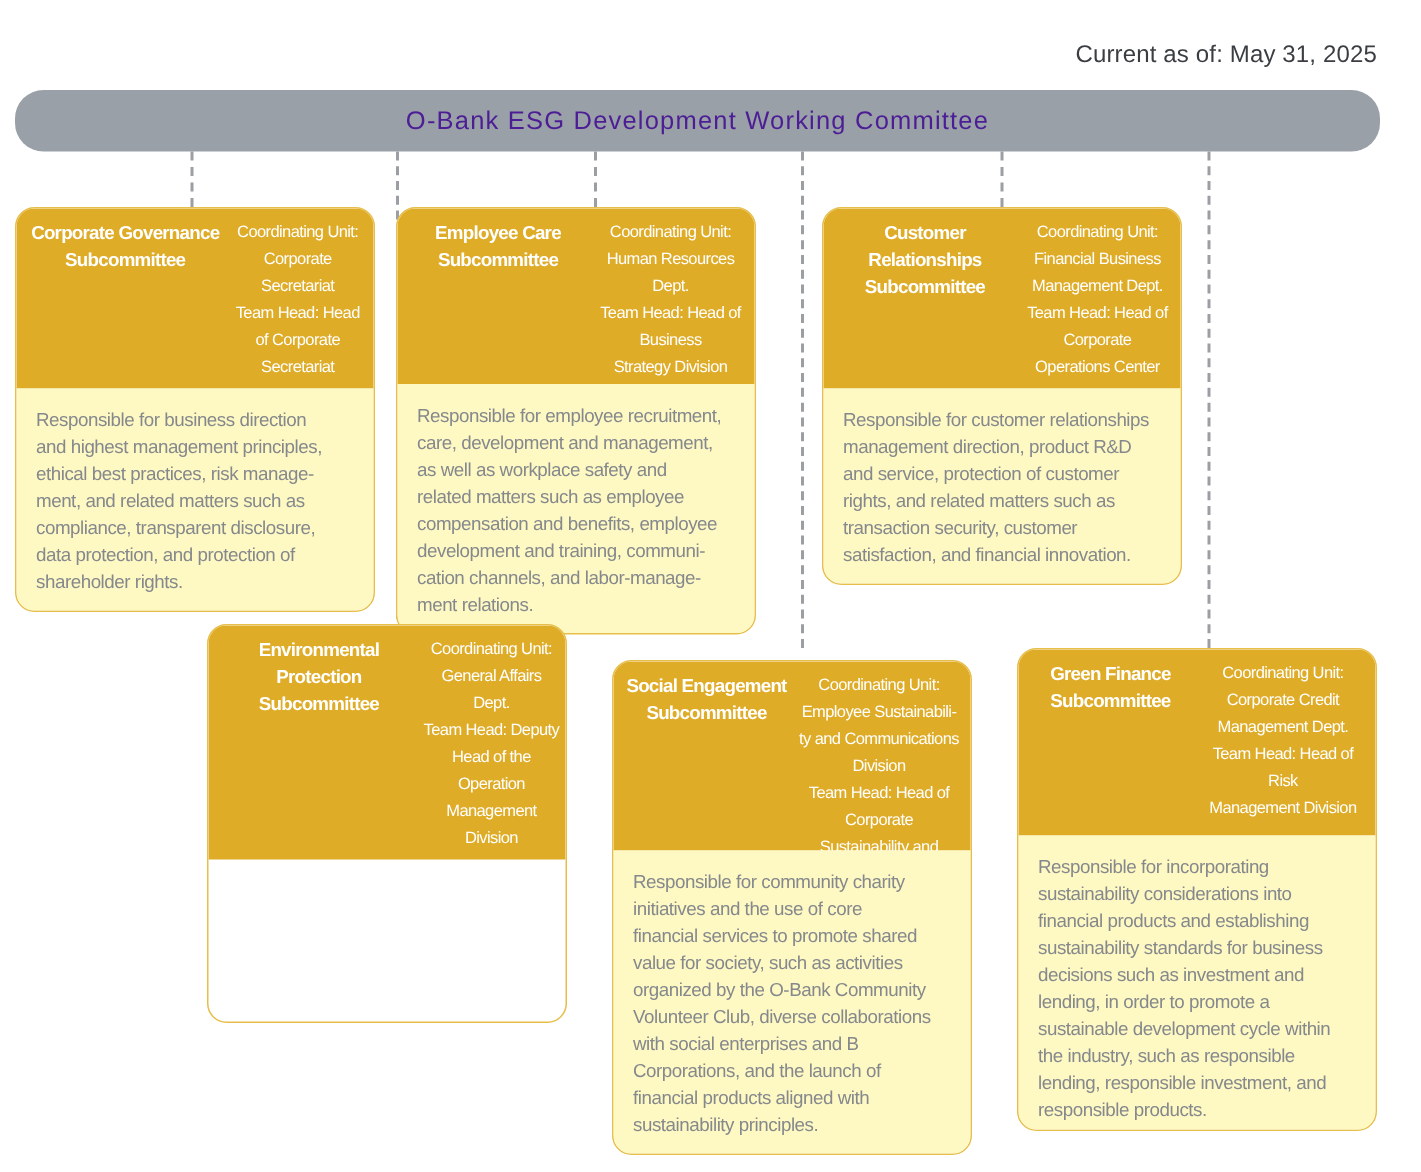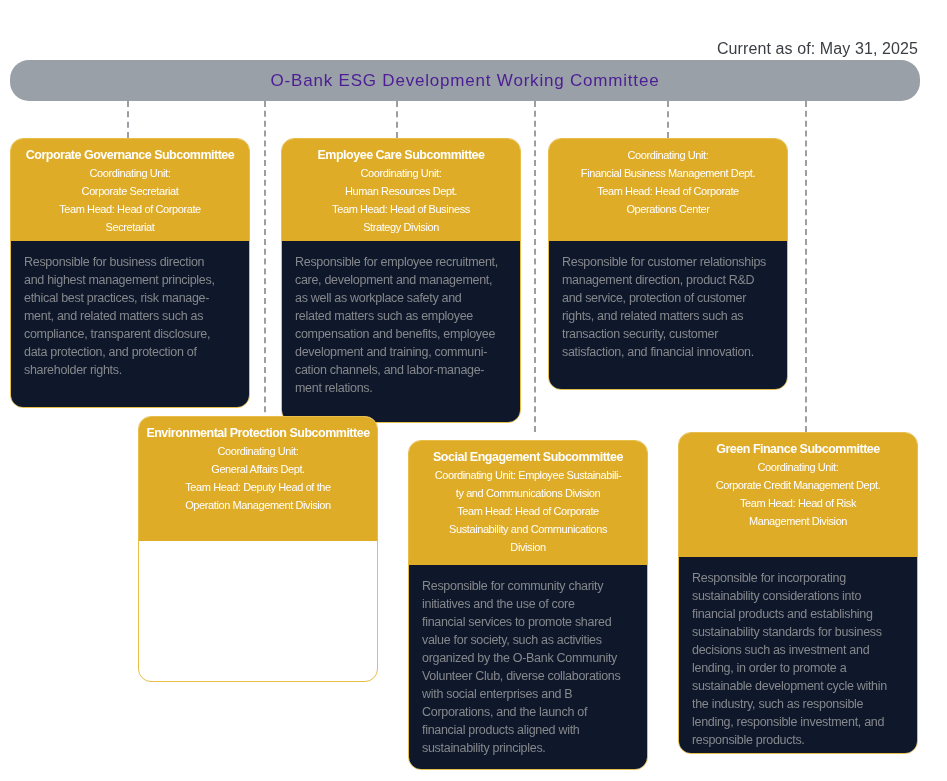--- a/index.html
+++ b/index.html
@@ -2,21 +2,21 @@
 <html><head>
 <meta charset="utf-8">
 <style>
   html,body { margin:0; padding:0; }
   body {
     width:947px; height:781px; position:relative; overflow:hidden;
     background:#ffffff;
     font-family:"Liberation Sans", sans-serif;
   }
   .as-of {
-    position:absolute; top:40px; right:29px;
+    position:absolute; top:28px; right:29px;
     font-size:16px; color:#3a3e42; letter-spacing:0.1px;
   }
   .banner {
     position:absolute; left:10px; top:60px; width:910px; height:41px;
     background:#99a0a7; border-radius:19px;
     display:flex; align-items:center; justify-content:center;
     color:#4c1d95; font-size:17px; letter-spacing:0.8px; font-weight:500;
   }
   .connector {
     position:absolute; width:0; border-left:2px dashed #9b9fa3; z-index:0;
@@ -24,33 +24,33 @@
   .card {
     position:absolute; width:240px; z-index:1;
     display:flex; flex-direction:column;
     background:#ffffff;
     border:1px solid #e7be4a; border-radius:13px;
     box-sizing:border-box; overflow:hidden;
   }
   .card-header {
     background:#dfac28; color:#ffffff; text-align:center;
     padding:7px 4px 5px 4px; box-sizing:border-box;
-    display:flex; flex-direction:column; justify-content:flex-start;
+    display:flex; flex-direction:row; justify-content:flex-start;
   }
   .row-top .card-header { min-height:102px; }
   .row-bottom .card-header { min-height:124px; }
   .card-title {
     font-weight:bold; font-size:12.5px; line-height:18px; letter-spacing:-0.5px;
   }
   .card-info {
     font-size:11px; line-height:18px; letter-spacing:-0.4px;
     white-space:pre-line;
   }
   .card-body {
-    flex:1; background:#0f172a; color:#85888c;
+    flex:1; background:#fef9c3; color:#85888c;
     font-size:12.5px; line-height:18px; letter-spacing:-0.3px;
     padding:12px 12px 10px 13px; white-space:pre-line;
   }
 </style>
 </head>
 <body>
 
 <div class="as-of">Current as of: May 31, 2025</div>
 
 <div class="banner">
@@ -74,40 +74,41 @@
   </div>
   <div class="card-body">Responsible for business direction
 and highest management principles,
 ethical best practices, risk manage-
 ment, and related matters such as
 compliance, transparent disclosure,
 data protection, and protection of
 shareholder rights.</div>
 </div>
 
-<div class="card row-top" style="left:281px; top:138px; height:285px;">
+<div class="card row-top" style="left:264px; top:138px; height:285px;">
   <div class="card-header">
     <div class="card-title">Employee Care Subcommittee</div>
     <div class="card-info">Coordinating Unit:
 Human Resources Dept.
 Team Head: Head of Business
 Strategy Division</div>
   </div>
   <div class="card-body">Responsible for employee recruitment,
 care, development and management,
 as well as workplace safety and
 related matters such as employee
 compensation and benefits, employee
 development and training, communi-
 cation channels, and labor-manage-
 ment relations.</div>
 </div>
 
 <div class="card row-top" style="left:548px; top:138px; height:252px;">
   <div class="card-header">
+    <div class="card-title">Customer Relationships Subcommittee</div>
     <div class="card-info">Coordinating Unit:
 Financial Business Management Dept.
 Team Head: Head of Corporate
 Operations Center</div>
   </div>
   <div class="card-body">Responsible for customer relationships
 management direction, product R&amp;D
 and service, protection of customer
 rights, and related matters such as
 transaction security, customer

